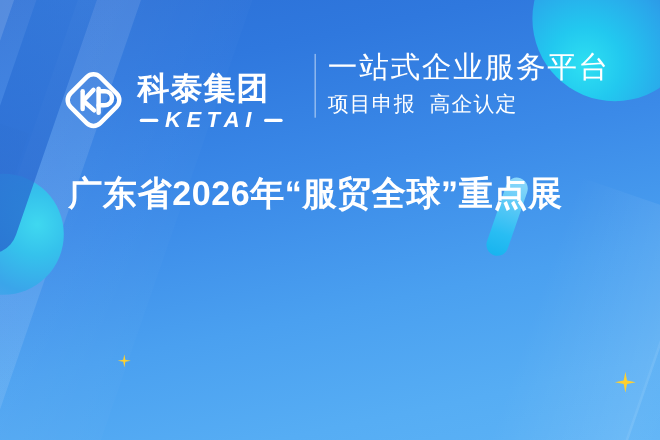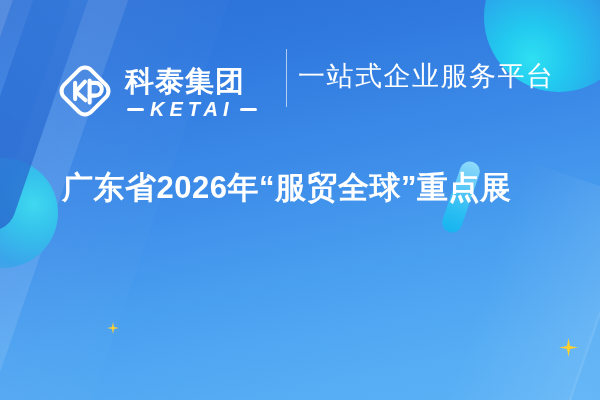--- a/index.html
+++ b/index.html
@@ -175,21 +175,21 @@
     color:#ffffff;
     font-size:19px; line-height:26px;
     letter-spacing:1px;
     margin-top:3px;
     white-space:nowrap;
   }
 
   
   .title-wrap {
     position:absolute;
-    left:62px; top:166px;
+    left:62px; top:154px;
     width:480px;
   }
   .title-line {
     display:block;
     color:#ffffff;
     font-size:31px;
     line-height:44px;
     font-weight:bold;
     letter-spacing:0.5px;
     white-space:nowrap;
@@ -238,20 +238,21 @@
           <span class="logo-en">KETAI</span>
           <span class="logo-rule r"></span>
         </div>
       </div>
     </div>
 
     <div class="divider"></div>
 
     <div class="tagline">
       <span class="tagline-main">一站式企业服务平台</span>
+      <span class="tagline-sub">项目申报 高企认定</span>
     </div>
   </div>
 
   <div class="title-wrap">
     <span class="title-line">广东省2026年“服贸全球”重点展</span>
   </div>
 
 </div>
 
 </body></html>

